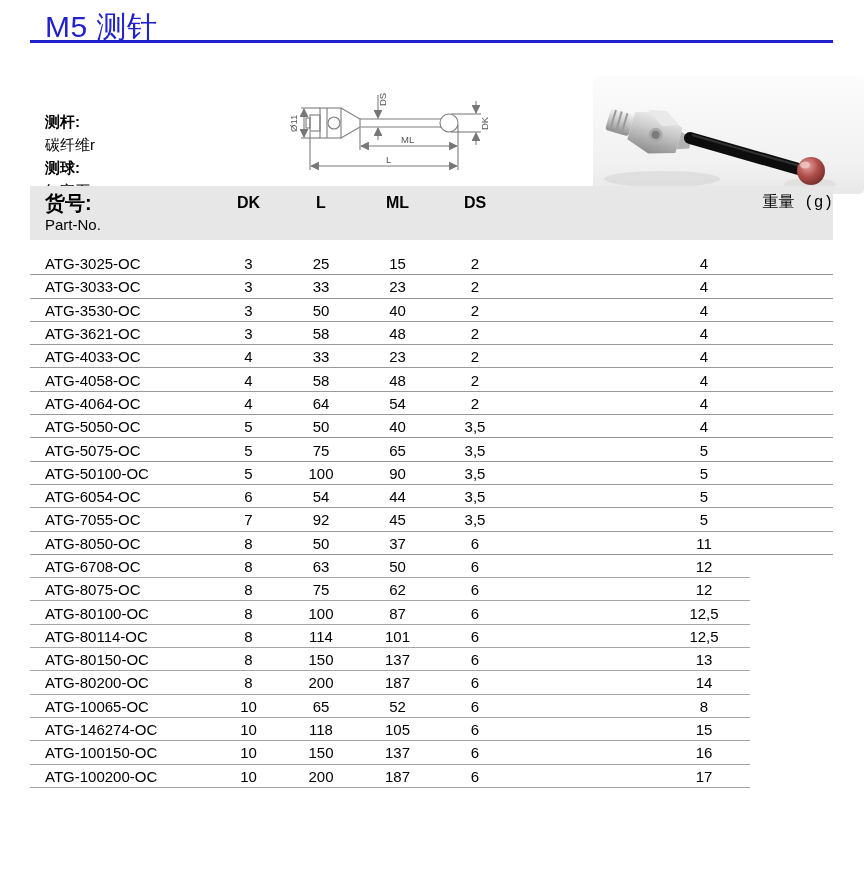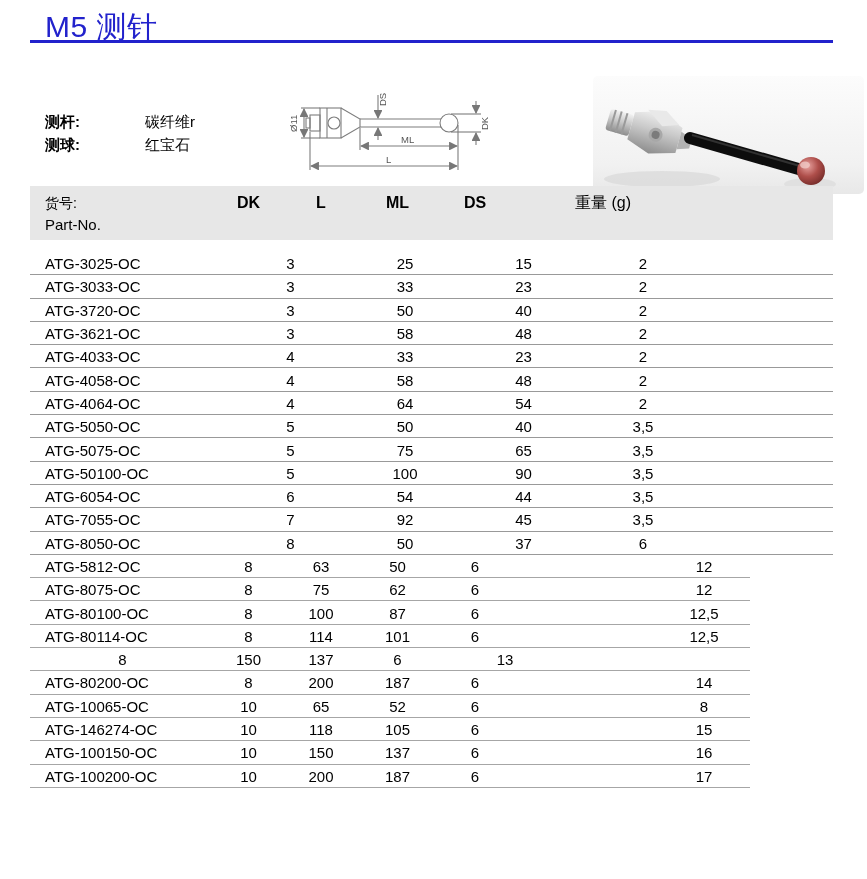--- a/index.html
+++ b/index.html
@@ -6,49 +6,49 @@
   .page {
     position:relative; width:867px; height:879px; background:#ffffff;
     font-family:"Liberation Sans", sans-serif; color:#000; overflow:hidden;
   }
   
   .title { position:absolute; left:45px; top:7px; font-size:30px; letter-spacing:0.5px; color:#2222cc; }
   .title-rule { position:absolute; left:30px; top:40px; width:803px; height:3px; background:#2222cc; }
 
   
   .specs { position:absolute; left:45px; top:110px; font-size:15px; line-height:23px; }
-  .spec-row { display:flex; }
+  .spec-row { display:flex;flex-direction:column; }
   .spec-label { width:100px; font-weight:bold; }
   .spec-value { }
 
   
   .diagram { position:absolute; left:283px; top:82px; }
   .diagram text { font-family:"Liberation Sans", sans-serif; }
 
   
   .photo { position:absolute; left:590px; top:74px; }
 
   
   .table { position:absolute; left:30px; top:186px; width:803px; }
   .thead {
     background:#e7e7e7; height:54px; box-sizing:border-box; padding-top:6px;
     display:grid; grid-template-columns:185px 67px 78px 75px 80px 318px;
   }
   .h-part { padding-left:15px; }
-  .h-part-zh { font-weight:normal; font-size:14px; line-height:22px; }
+  .h-part-zh { font-weight:bold; font-size:20px; line-height:22px; }
   .h-part-en { font-size:15px; line-height:22px; }
   .h-col { font-weight:bold; font-size:16px; text-align:center; line-height:22px; }
-  .h-wt { font-family:Liberation Sans, sans-serif; font-size:16px; text-align:left; padding-left:60px; line-height:22px; }
+  .h-wt { font-family:Liberation Mono, monospace; font-size:16px; text-align:right; padding-left:60px; line-height:22px; }
 
   .tbody { margin-top:12px; }
   .trow {
     display:grid; grid-template-columns:185px 67px 78px 75px 80px 318px;
     height:23.3px; align-items:center; font-size:15px;
   }
-  .trow.full  { background:linear-gradient(#999,#999) left bottom / 100% 1px no-repeat;gap:42px; }
+  .trow.full  { background:linear-gradient(#999,#999) left bottom / 100% 1px no-repeat; }
   .trow.short { background:linear-gradient(#a6a6a6,#a6a6a6) left bottom / 720px 1px no-repeat; }
   .c-part { padding-left:15px; white-space:nowrap; }
   .c-num  { text-align:center; }
   .c-wt   { text-align:center; padding-left:60px; }
 </style>
 </head>
 <body>
 
 <div class="page">
 
@@ -180,21 +180,21 @@
         </div>
         <div class="trow full">
           <div class="c-part">ATG-3033-OC</div>
           <div class="c-num">3</div>
           <div class="c-num">33</div>
           <div class="c-num">23</div>
           <div class="c-num">2</div>
           <div class="c-wt">4</div>
         </div>
         <div class="trow full">
-          <div class="c-part">ATG-3720-OC</div>
+          <div class="c-part">ATG-3530-OC</div>
           <div class="c-num">3</div>
           <div class="c-num">50</div>
           <div class="c-num">40</div>
           <div class="c-num">2</div>
           <div class="c-wt">4</div>
         </div>
         <div class="trow full">
           <div class="c-part">ATG-3621-OC</div>
           <div class="c-num">3</div>
           <div class="c-num">58</div>
@@ -268,21 +268,21 @@
         </div>
         <div class="trow full">
           <div class="c-part">ATG-8050-OC</div>
           <div class="c-num">8</div>
           <div class="c-num">50</div>
           <div class="c-num">37</div>
           <div class="c-num">6</div>
           <div class="c-wt">11</div>
         </div>
         <div class="trow short">
-          <div class="c-part">ATG-5812-OC</div>
+          <div class="c-part">ATG-6708-OC</div>
           <div class="c-num">8</div>
           <div class="c-num">63</div>
           <div class="c-num">50</div>
           <div class="c-num">6</div>
           <div class="c-wt">12</div>
         </div>
         <div class="trow short">
           <div class="c-part">ATG-8075-OC</div>
           <div class="c-num">8</div>
           <div class="c-num">75</div>
@@ -300,20 +300,21 @@
         </div>
         <div class="trow short">
           <div class="c-part">ATG-80114-OC</div>
           <div class="c-num">8</div>
           <div class="c-num">114</div>
           <div class="c-num">101</div>
           <div class="c-num">6</div>
           <div class="c-wt">12,5</div>
         </div>
         <div class="trow short">
+          <div class="c-part">ATG-80150-OC</div>
           <div class="c-num">8</div>
           <div class="c-num">150</div>
           <div class="c-num">137</div>
           <div class="c-num">6</div>
           <div class="c-wt">13</div>
         </div>
         <div class="trow short">
           <div class="c-part">ATG-80200-OC</div>
           <div class="c-num">8</div>
           <div class="c-num">200</div>

